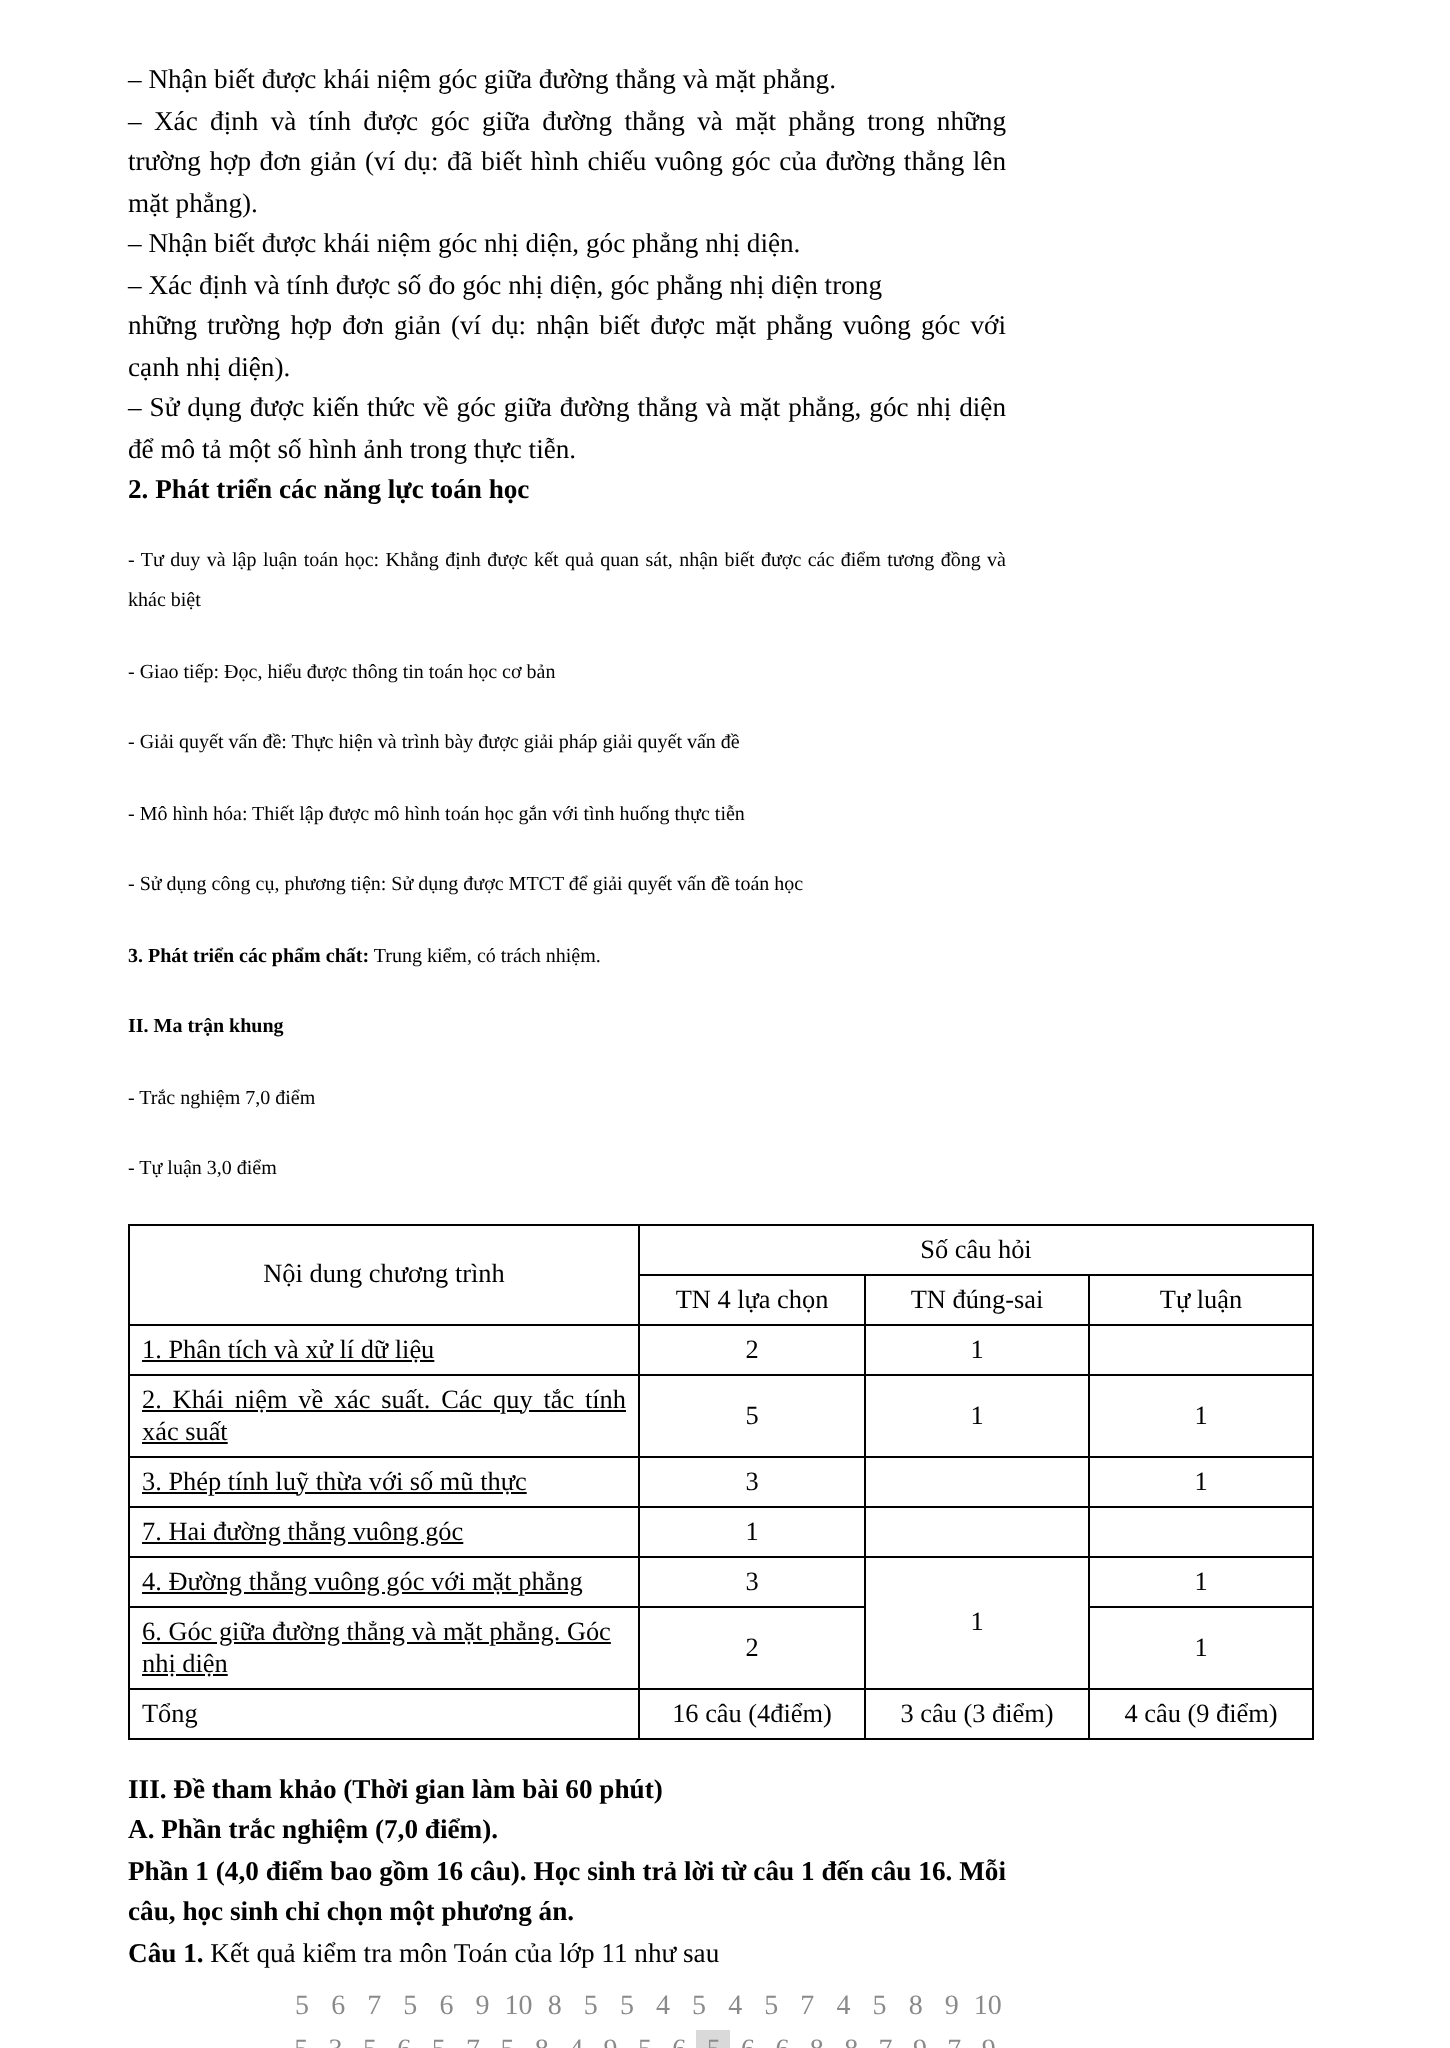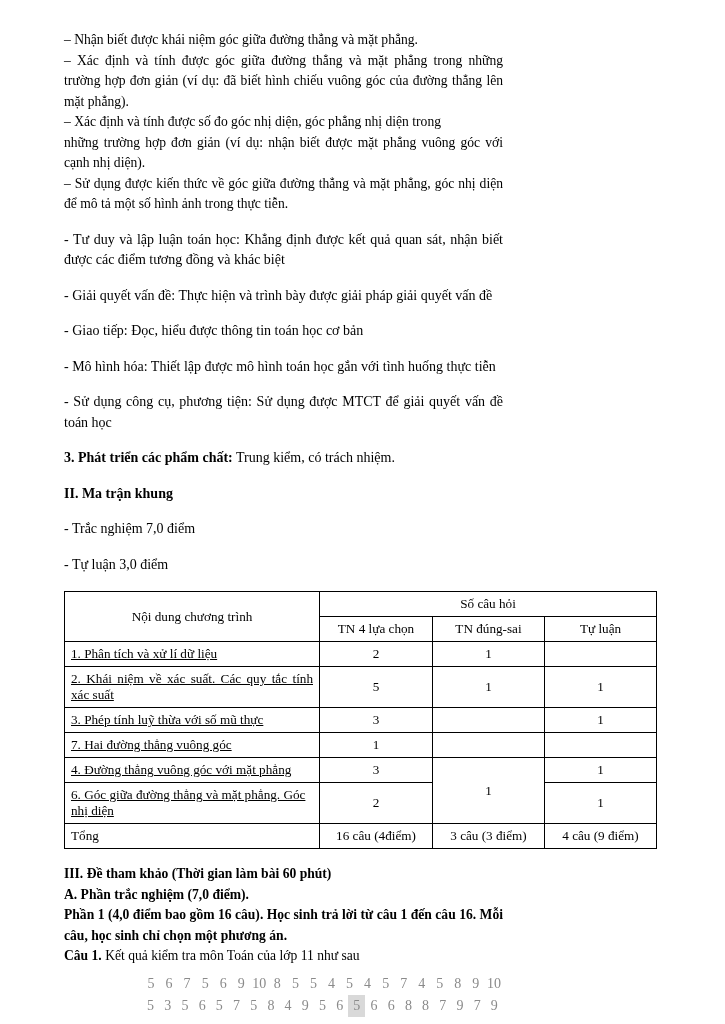--- a/index.html
+++ b/index.html
@@ -21,21 +21,21 @@
     padding: 30px 96px 0 64px;
     box-sizing: border-box;
   }
   .line {
     font-size: 13.6px;
     line-height: 20.5px;
     text-align: justify;
     text-justify: inter-word;
   }
   .para {
-    font-size: 14px;
+    font-size: 10px;
     line-height: 20.5px;
     margin-top: 15px;
     text-align: justify;
   }
   .bold {
     font-weight: bold;
   }
   .sec-head {
     font-size: 13.6px;
     line-height: 20.5px;
@@ -103,30 +103,32 @@
   }
 </style>
 </head>
 <body>
 
 <div class="page">
 
   <div>
     <div class="line">– Nhận biết được khái niệm góc giữa đường thẳng và mặt phẳng.</div>
     <div class="line">– Xác định và tính được góc giữa đường thẳng và mặt phẳng trong những trường hợp đơn giản (ví dụ: đã biết hình chiếu vuông góc của đường thẳng lên mặt phẳng).</div>
+    <div class="line">– Nhận biết được khái niệm góc nhị diện, góc phẳng nhị diện.</div>
     <div class="line">– Xác định và tính được số đo góc nhị diện, góc phẳng nhị diện trong</div>
     <div class="line">những trường hợp đơn giản (ví dụ: nhận biết được mặt phẳng vuông góc với cạnh nhị diện).</div>
     <div class="line">– Sử dụng được kiến thức về góc giữa đường thẳng và mặt phẳng, góc nhị diện để mô tả một số hình ảnh trong thực tiễn.</div>
   </div>
 
+  <div class="sec-head">2. Phát triển các năng lực toán học</div>
 
   <div>
     <div class="para">- Tư duy và lập luận toán học: Khẳng định được kết quả quan sát, nhận biết được các điểm tương đồng và khác biệt</div>
+    <div class="para">- Giao tiếp: Đọc, hiểu được thông tin toán học cơ bản</div>
     <div class="para">- Giải quyết vấn đề: Thực hiện và trình bày được giải pháp giải quyết vấn đề</div>
-    <div class="para">- Giao tiếp: Đọc, hiểu được thông tin toán học cơ bản</div>
     <div class="para">- Mô hình hóa: Thiết lập được mô hình toán học gắn với tình huống thực tiễn</div>
     <div class="para">- Sử dụng công cụ, phương tiện: Sử dụng được MTCT để giải quyết vấn đề toán học</div>
   </div>
 
   <div class="para">
     <span class="bold">3. Phát triển các phẩm chất:</span><span> Trung kiểm, có trách nhiệm.</span>
   </div>
 
   <div class="para bold">II. Ma trận khung</div>
 

